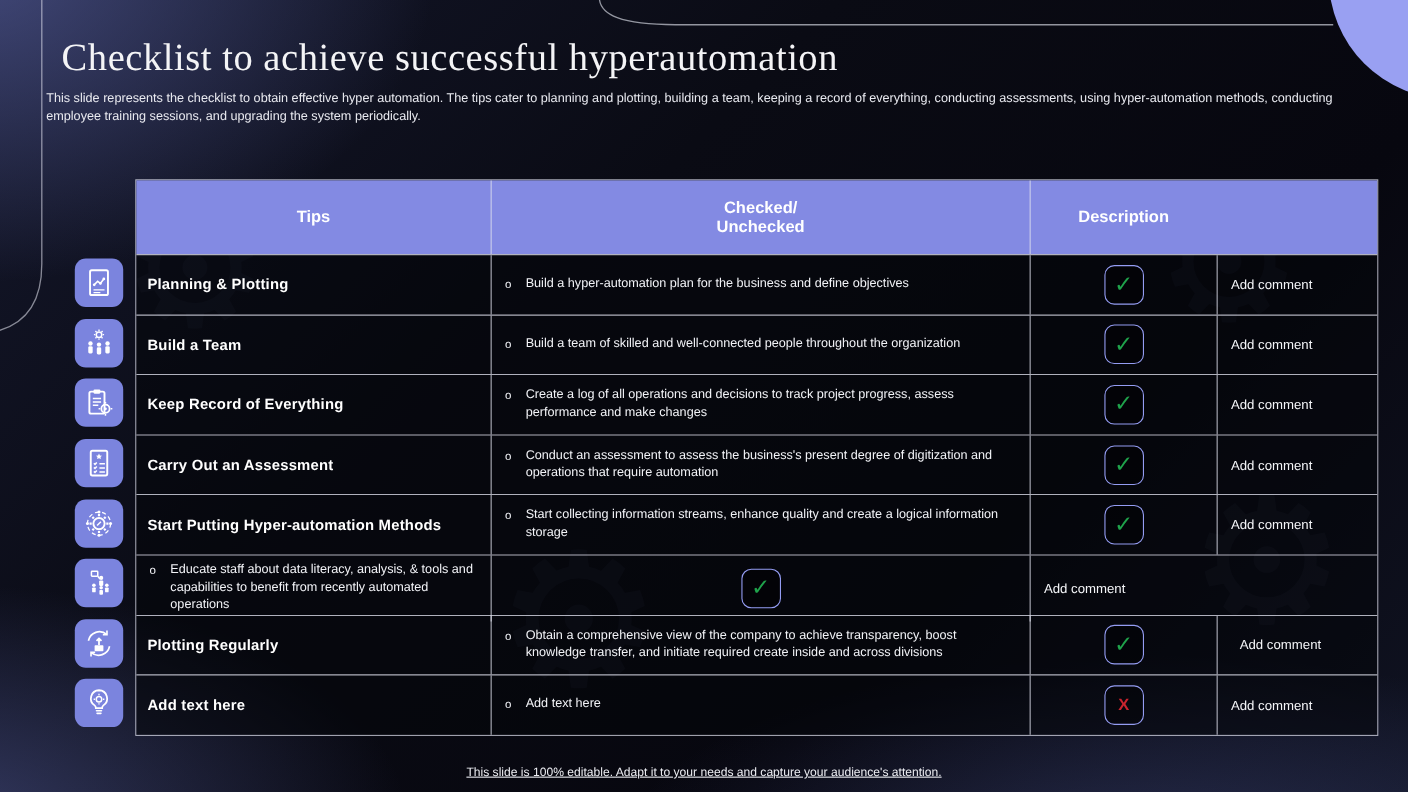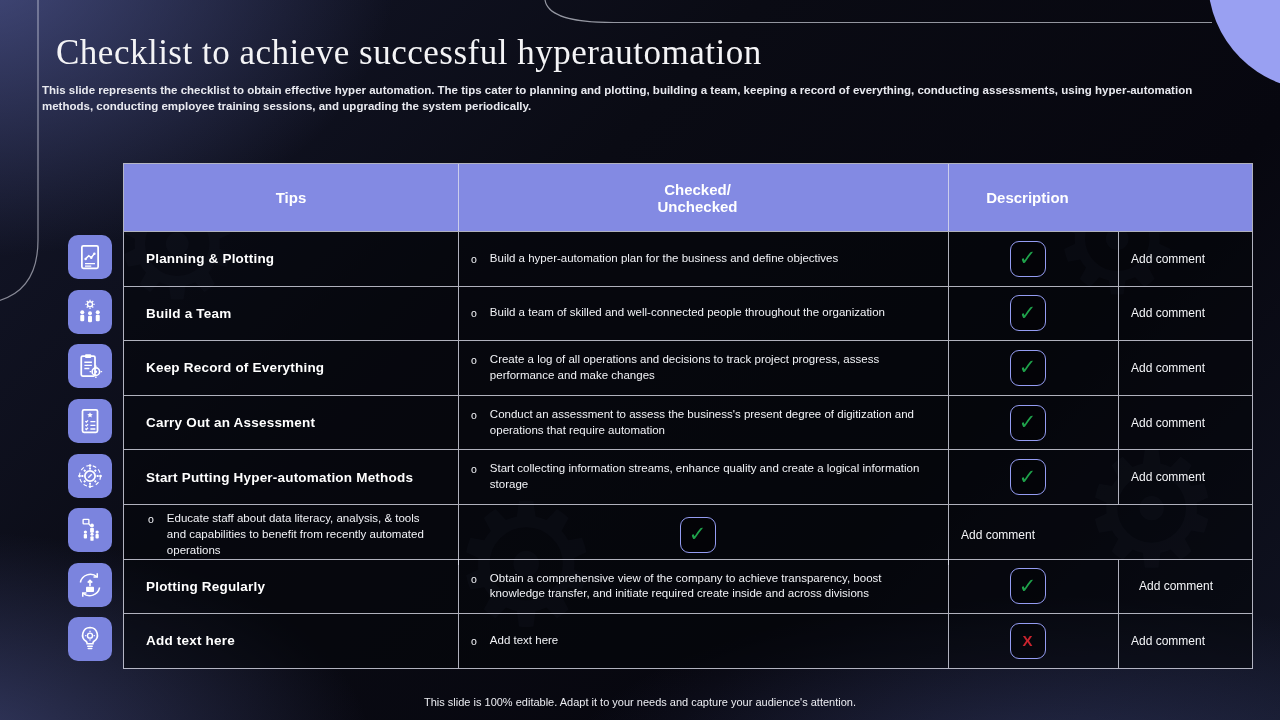--- a/index.html
+++ b/index.html
@@ -27,41 +27,41 @@
   }
 
   
   .title {
     position:absolute; left:56px; top:33px; width:1150px;
     font-family:"Liberation Serif", "DejaVu Serif", serif;
     font-size:35px; font-weight:400; letter-spacing:.5px; color:#f4f4f6;
   }
   .subtitle {
     position:absolute; left:42px; top:82px; width:1175px;
-    font-size:11.5px; line-height:1.42; color:#e9eaf0;font-weight:bold;
+    font-size:11.5px; line-height:1.42; color:#e9eaf0;
   }
 
   
   .icon-rail { position:absolute; left:68px; top:230px; width:44px; }
   .icon-slot { height:54.6px; display:flex; align-items:center; justify-content:center; }
   .icon-tile {
     width:44px; height:44px; border-radius:10px;
     display:flex; align-items:center; justify-content:center;
   }
   .icon-tile svg { width:30px; height:30px; }
 
   
   .tbl {
     position:absolute; left:123px; top:163px; width:1130px;
     border:1px solid rgba(224,226,238,.78);
   }
   .trow { display:grid; grid-template-columns:322px 490px 170px 146px; }
   .trow.header { height:67px; }
   .trow.body { height:54.6px; border-top:1px solid rgba(224,226,238,.78); background:rgba(4,5,10,.55); }
-  .cell { display:flex; align-items:center; min-width:0;margin-left:12px; }
+  .cell { display:flex; align-items:center; min-width:0; }
   .cell + .cell { border-left:1px solid rgba(224,226,238,.78); }
 
   .hcell { justify-content:center; font-size:15px; font-weight:700; color:#ffffff; text-align:center; }
   .hdr-narrow { max-width:100px; }
 
   .tip-cell { padding:4px 8px 4px 10px; font-size:13.5px; font-weight:700; letter-spacing:.2px; }
   .desc-cell { padding:6px 10px; }
   .desc-inner { display:flex; align-items:flex-start; gap:13px; font-size:11.5px; line-height:1.38; color:#f2f3f7; }
   .desc-bullet { flex:0 0 auto; font-size:10.5px; margin-left:2px; transform:translateY(1px); }
   .check-cell { justify-content:center; }
@@ -69,21 +69,21 @@
     width:36px; height:36px; border:1px solid #949cf2; border-radius:9px;
     display:flex; align-items:center; justify-content:center; background:rgba(0,0,0,.35);
     cursor:pointer;
   }
   .mark-check { font-size:21px; font-weight:700; line-height:1; font-family:"DejaVu Sans", sans-serif; }
   .mark-cross { font-size:15px; font-weight:700; line-height:1; }
   .comment-cell { padding-left:12px; font-size:12px; color:#f4f5f8; cursor:pointer; }
 
   .footer {
     position:absolute; left:0; top:696px; width:1280px;
-    text-align:center; font-size:11px; color:#ecedf2;
+    text-align:center; font-size:11px; color:#ecedf2;text-decoration:underline;
   }
 </style>
 </head>
 <body>
 
 <div class="slide">
 
   <span class="watermark-gear" style="left:110px; top:170px; font-size:150px;">⚙</span>
   <span class="watermark-gear" style="left:1050px; top:165px; font-size:150px;">⚙</span>
   <span class="watermark-gear" style="left:1080px; top:430px; font-size:160px;">⚙</span>

